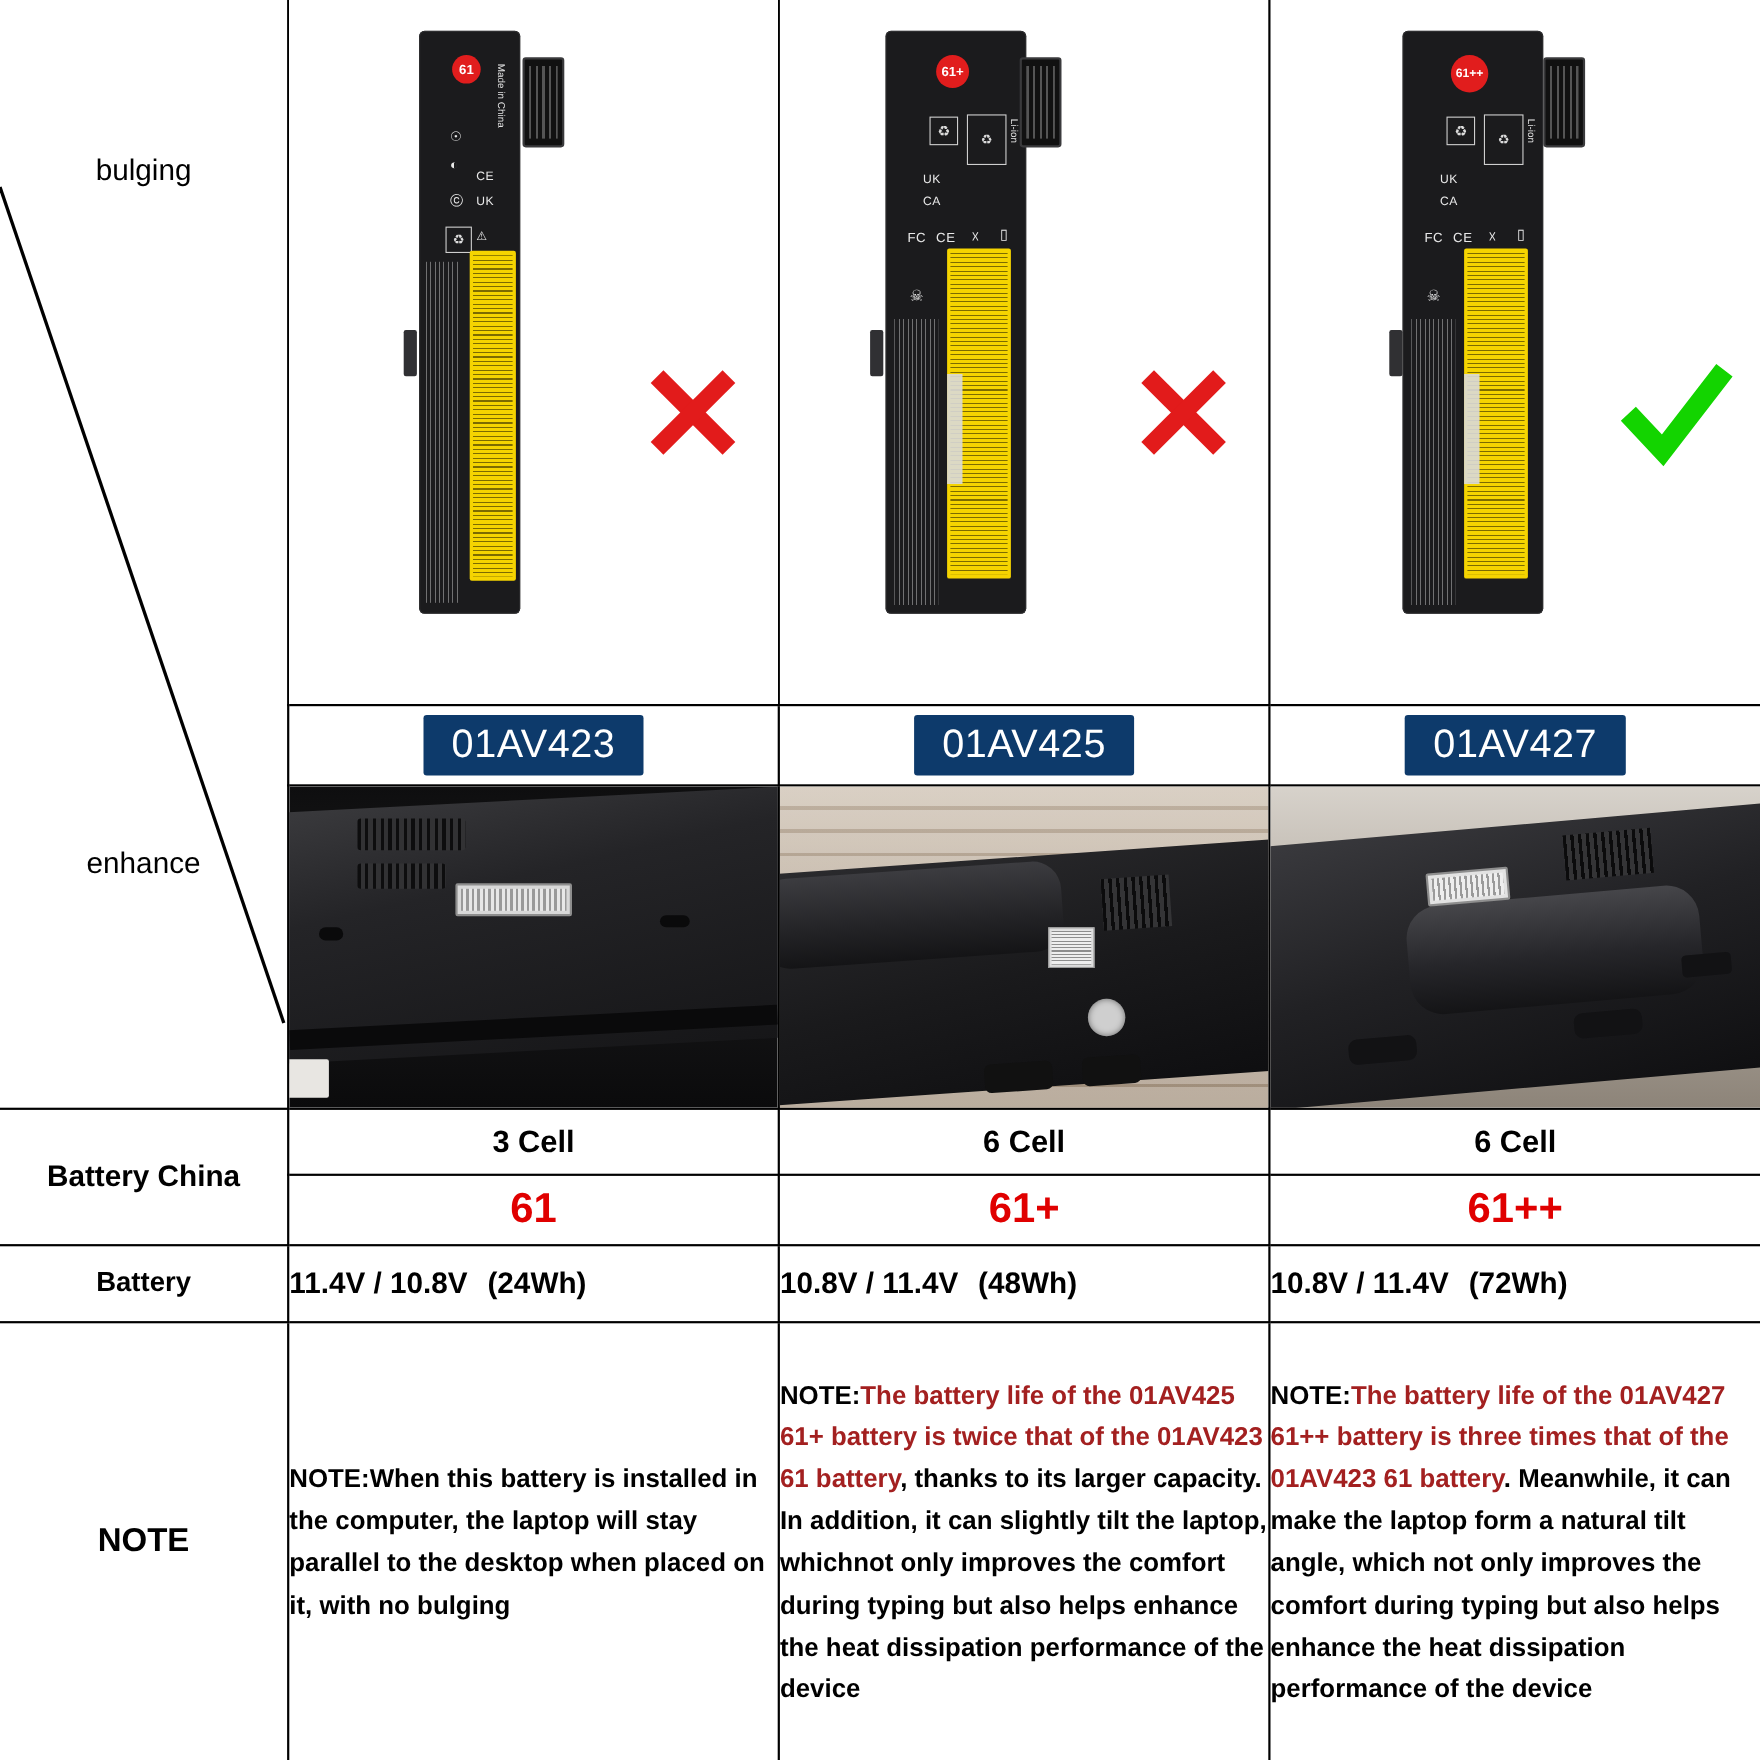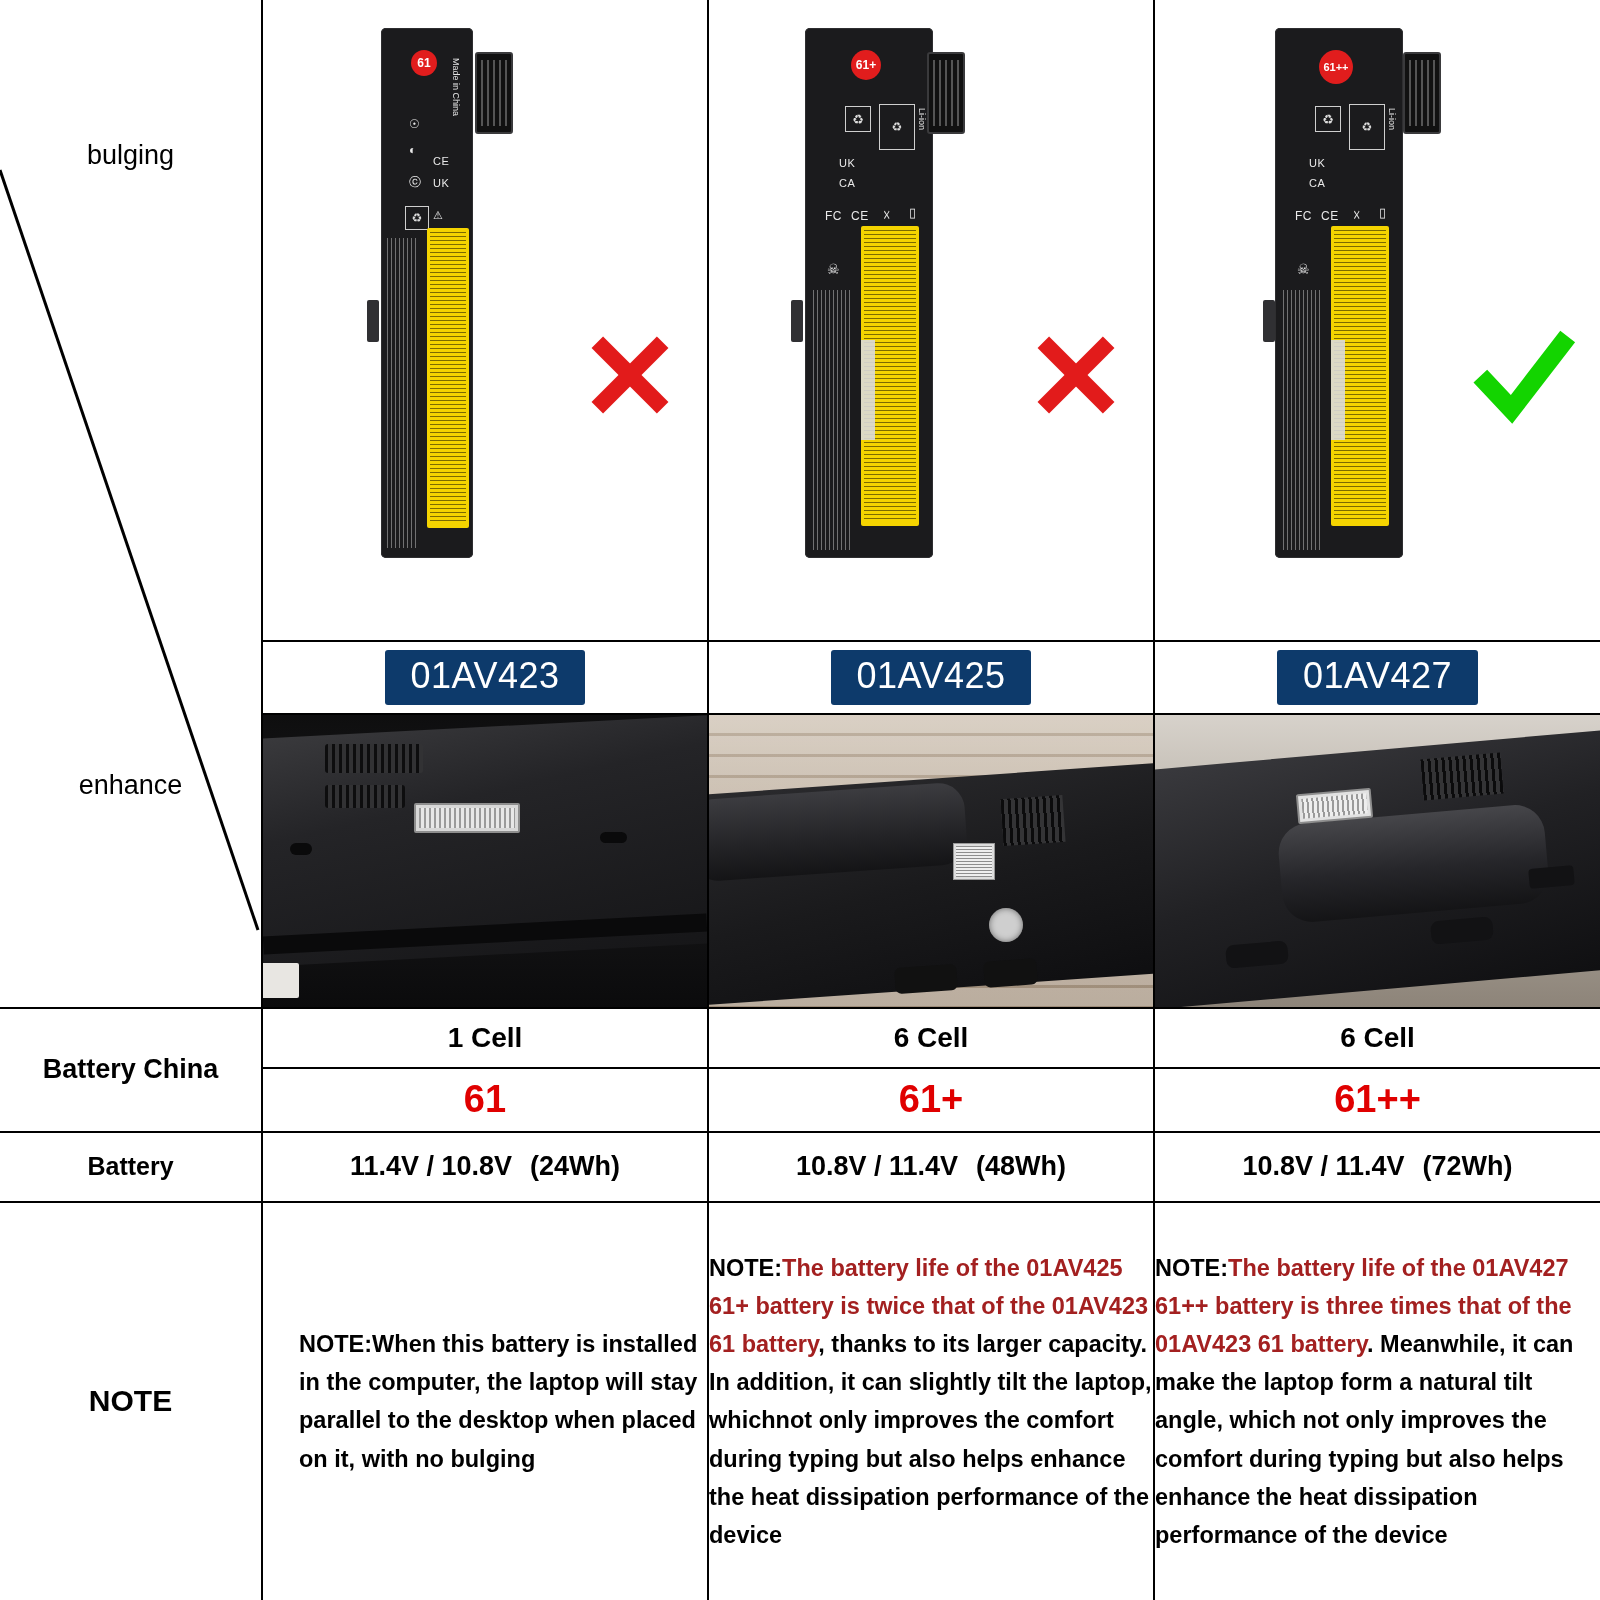--- a/index.html
+++ b/index.html
@@ -356,21 +356,20 @@
     height: 58px;
   }
   .celltag {
     text-align: center;
     font-size: 38px;
     font-weight: bold;
     color: #e00000;
     height: 62px;
   }
   .rating {
-    text-align: center;
     font-size: 27px;
     font-weight: bold;
     height: 68px;
   }
   .rating .wh { margin-left: 18px; }
 
   .notecell {
     padding: 22px 18px 18px 20px;
     vertical-align: top;
     font-size: 23.5px;
@@ -558,21 +557,21 @@
             <div class="conn-plate"></div>
             <div class="foot3" style="left:16%;top:78%;width:14%;height:8%;"></div>
             <div class="foot3" style="left:62%;top:70%;width:14%;height:8%;"></div>
             <div style="position:absolute;left:84%;top:52%;width:10%;height:7%;background:#121214;border-radius:4px;transform:rotate(-5deg);"></div>
           </div>
         </td>
       </tr>
 
       <tr>
         <td rowspan="2" class="rowlabel bold" style="border-left:none;">Battery China</td>
-        <td class="cellcount">1 Cell</td>
+        <td class="cellcount">3 Cell</td>
         <td class="cellcount">6 Cell</td>
         <td class="cellcount" style="border-right:none;">6 Cell</td>
       </tr>
 
       <tr>
         <td class="celltag">61</td>
         <td class="celltag">61+</td>
         <td class="celltag" style="border-right:none;">61++</td>
       </tr>
 
@@ -584,21 +583,21 @@
         <td class="rating">
           <span>10.8V / 11.4V</span><span class="wh">(48Wh)</span>
         </td>
         <td class="rating" style="border-right:none;">
           <span>10.8V / 11.4V</span><span class="wh">(72Wh)</span>
         </td>
       </tr>
 
       <tr>
         <td class="rowlabel bold" style="border-left:none;border-bottom:none;font-size:30px;">NOTE</td>
-        <td class="notecell" style="border-bottom:none;padding-left:36px;">
+        <td class="notecell" style="border-bottom:none;">
           <span class="nolabel">NOTE:</span><span class="red"></span><span>When this battery is installed in the computer, the laptop will stay parallel to the desktop when placed on it, with no bulging</span>
         </td>
         <td class="notecell" style="border-bottom:none;">
           <span class="nolabel">NOTE:</span><span class="red">The battery life of the 01AV425 61+ battery is twice that of the 01AV423 61 battery</span><span>, thanks to its larger capacity. In addition, it can slightly tilt the laptop, whichnot only improves the comfort during typing but also helps enhance the heat dissipation performance of the device</span>
         </td>
         <td class="notecell" style="border-bottom:none;border-right:none;">
           <span class="nolabel">NOTE:</span><span class="red">The battery life of the 01AV427 61++ battery is three times that of the 01AV423 61 battery</span><span>. Meanwhile, it can make the laptop form a natural tilt angle, which not only improves the comfort during typing but also helps enhance the heat dissipation performance of the device</span>
         </td>
       </tr>
 

